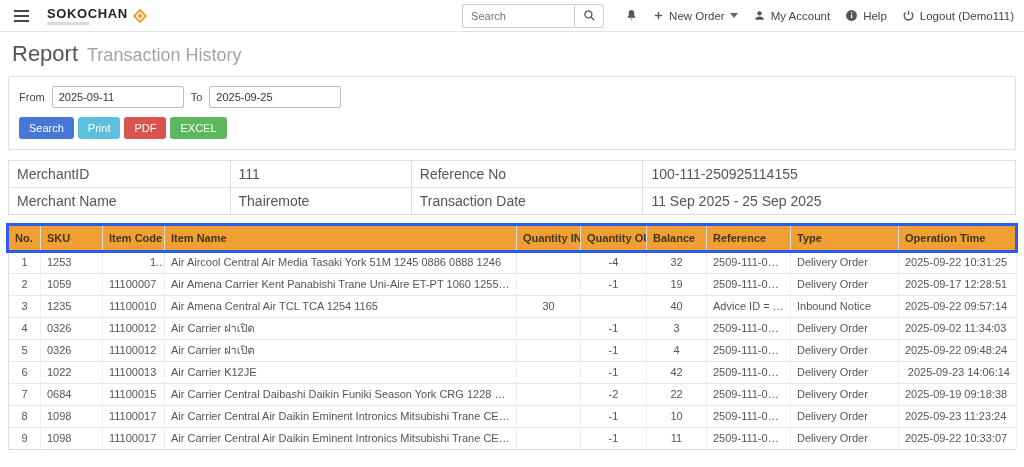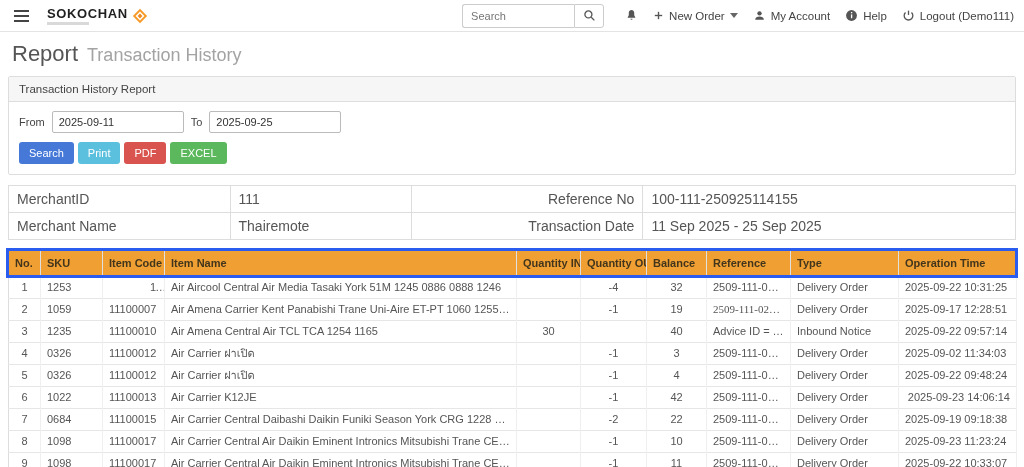--- a/index.html
+++ b/index.html
@@ -52,21 +52,21 @@
   .btn-print{background:#5bc0de;}
   .btn-pdf{background:#d9534f;}
   .btn-excel{background:#5cb85c;}
 
   
   .summary-table{width:calc(100% - 16px);margin:10px 8px 0;border-collapse:collapse;
     font-size:14px;color:#555;}
   .summary-table td{border:1px solid #ddd;padding:5px 8px;}
   .summary-table td:nth-child(1){width:22%;}
   .summary-table td:nth-child(2){width:18%;}
-  .summary-table td:nth-child(3){width:23%;text-align:right;}
+  .summary-table td:nth-child(3){width:23%;}
 
   
   .table-wrap{margin:10px 8px 0;position:relative;}
   .report-table{width:100%;border-collapse:collapse;table-layout:fixed;font-size:11px;
     color:#555;border:1px solid #ddd;}
   .report-table th{background:#f0a033;color:#42351c;font-weight:bold;text-align:left;
     padding:6px 6px;line-height:13px;border-right:1px solid rgba(0,0,0,.12);
     white-space:nowrap;overflow:hidden;}
   .report-table td{padding:4px 6px;line-height:13px;border-top:1px solid #e6e6e6;
     border-right:1px solid #efefef;white-space:nowrap;overflow:hidden;text-overflow:ellipsis;
@@ -150,21 +150,20 @@
     </div>
   </div>
 </div>
 
 <div class="page-head">
   <span class="page-title">Report</span>
   <span class="page-subtitle">Transaction History</span>
 </div>
 
 <div class="panel">
-  <div class="panel-head">Transaction History Report</div>
   <div class="panel-body">
     <div class="filter-row">
       <span>From</span>
       <input class="date-input" value="2025-09-11" style="">
       <span>To</span>
       <input class="date-input" value="2025-09-25" style="">
     </div>
     <div class="btn-row">
       <button class="btn btn-search">Search</button>
       <button class="btn btn-print">Print</button>
@@ -222,21 +221,21 @@
           <td style="text-align: left;">2025-09-22 10:31:25</td>
         </tr>
         <tr>
           <td style="text-align: center;">2</td>
           <td style="text-align: left;">1059</td>
           <td style="text-align: left;">11100007</td>
           <td style="text-align: left;">Air Amena Carrier Kent Panabishi Trane Uni-Aire ET-PT 1060 1255 1307 1063 1064</td>
           <td style="text-align: center;"></td>
           <td style="text-align: center;">-1</td>
           <td style="text-align: center;">19</td>
-          <td style="text-align: center; font-family: Liberation Serif, serif;">2509-111-02193</td>
+          <td style="text-align: center;">2509-111-02193</td>
           <td style="text-align: left;">Delivery Order</td>
           <td style="text-align: left;">2025-09-17 12:28:51</td>
         </tr>
         <tr>
           <td style="text-align: center;">3</td>
           <td style="text-align: left;">1235</td>
           <td style="text-align: left;">11100010</td>
           <td style="text-align: left;">Air Amena Central Air TCL TCA 1254 1165</td>
           <td style="text-align: center;">30</td>
           <td style="text-align: center;"></td>

